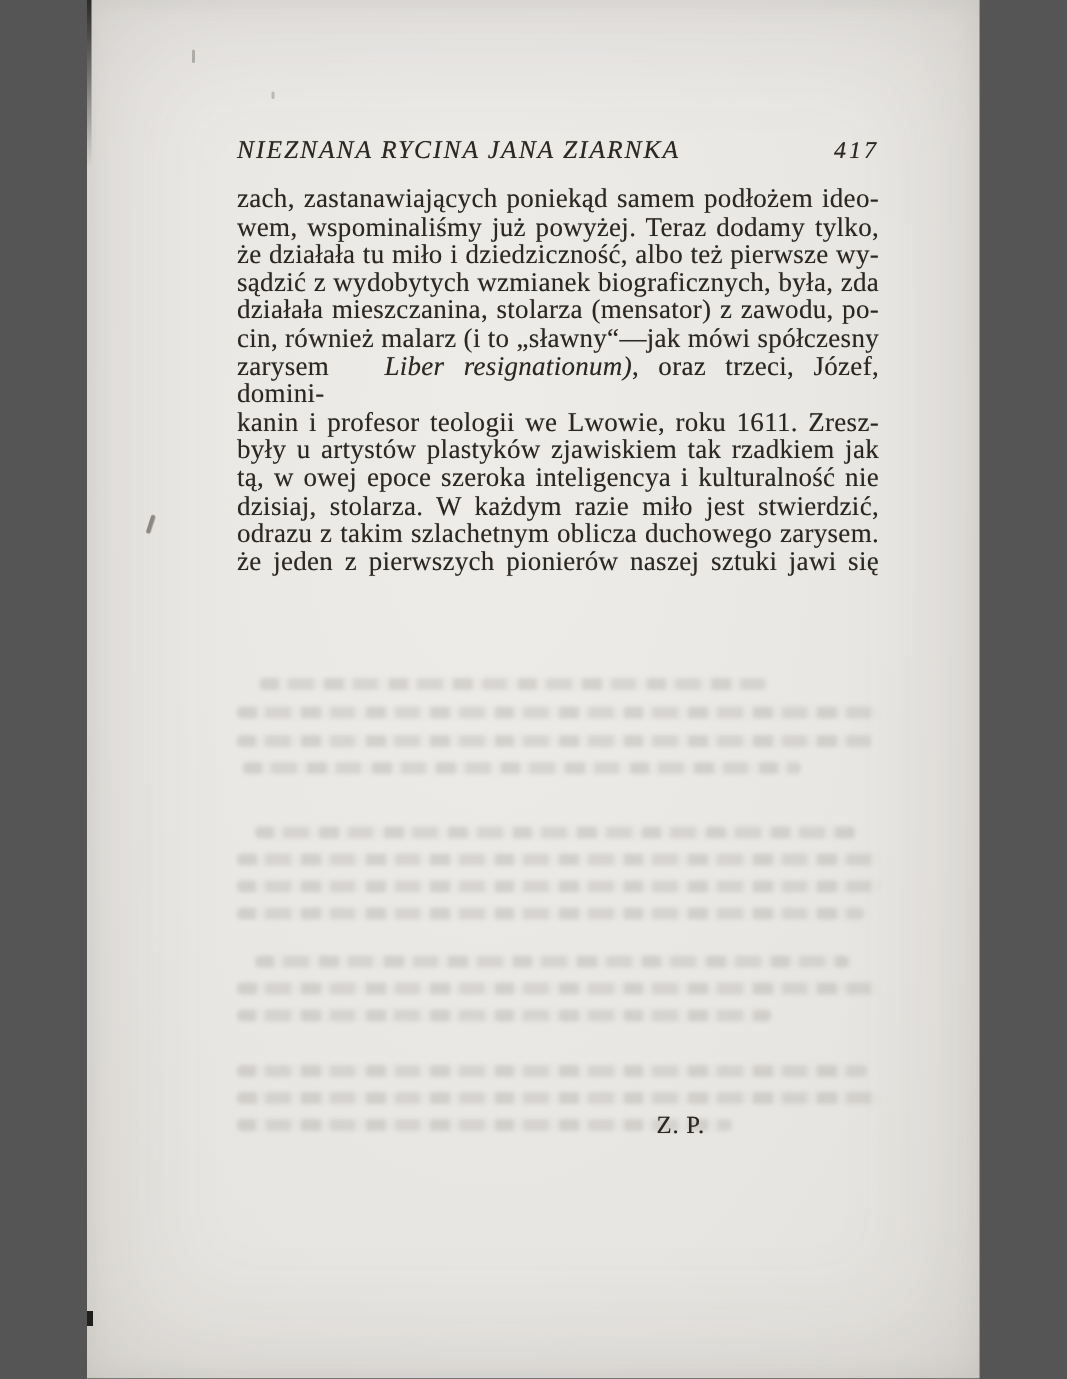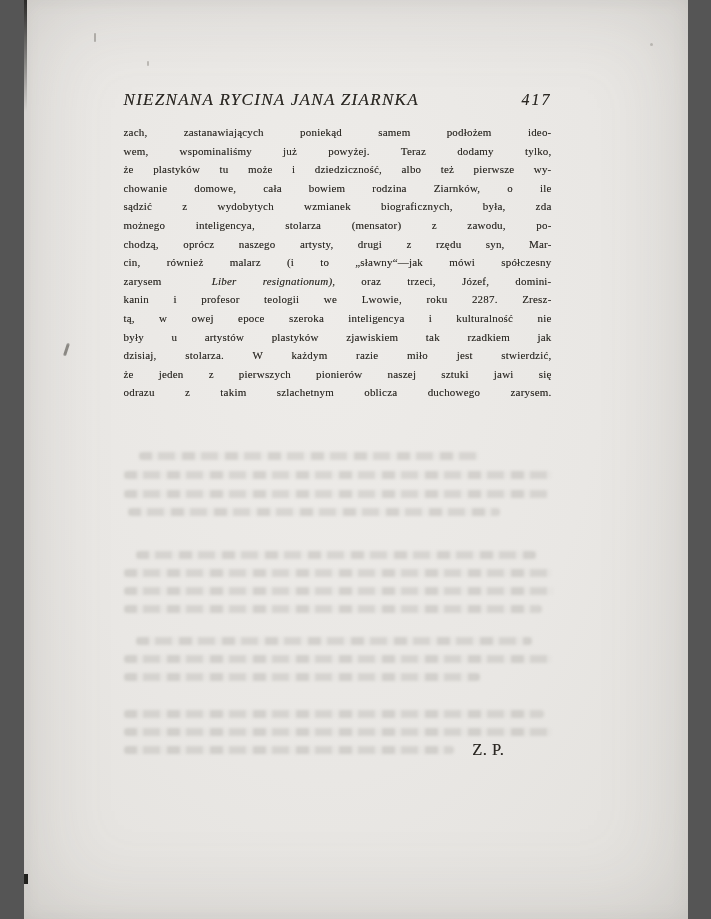--- a/index.html
+++ b/index.html
@@ -1,23 +1,24 @@
 <!DOCTYPE html>
 <html lang="pl"><head>
 <meta charset="utf-8">
 <style>
   html,body { margin:0; padding:0; background:#555; }
   .scan {
     position:relative;
-    width:664px; height:919px;
+    width:571px; height:919px;
     margin:0 auto;
     overflow:hidden;
     background: radial-gradient(ellipse at 45% 32%, #eeece9 0%, #e9e7e4 55%, #e2e0dc 100%);
     font-family:"Liberation Serif","DejaVu Serif",serif;
     color:#2b2823;
+    padding-left:24px;
   }
   .vignette {
     position:absolute; inset:0; pointer-events:none;
     box-shadow: inset 0 0 90px rgba(105,102,96,.20), inset 0 0 16px rgba(120,117,110,.10);
   }
   
   .header {
     position:absolute; left:100px; top:90px; width:428px;
     display:flex; justify-content:space-between; align-items:baseline;
   }
@@ -27,21 +28,21 @@
     text-shadow:0 0 .5px rgba(43,40,35,.55);
   }
   .header-page {
     font-style:italic; font-size:16px; letter-spacing:2px;
     text-shadow:0 0 .5px rgba(43,40,35,.55);
     text-align:right;
   }
   
   .bodytext {
     position:absolute; left:100px; top:123px; width:428px;
-    font-size:11px; line-height:18.6px; letter-spacing:.2px;
+    font-size:18px; line-height:18.6px; letter-spacing:.2px;
     text-shadow:0 0 .5px rgba(43,40,35,.45);
   }
   .line { text-align:justify; text-align-last:justify; }
   .it { font-style:italic;margin-left:24px; }
   
   .signature {
     position:absolute; right:183px; top:740px;
     font-size:16.5px; letter-spacing:.5px;
     text-shadow:0 0 .5px rgba(43,40,35,.5);
     margin-left:28px;
@@ -78,33 +79,31 @@
 <div class="scan">
 
   <div class="header">
     <span class="header-title">NIEZNANA RYCINA JANA ZIARNKA</span>
     <span class="header-page">417</span>
   </div>
 
   <div class="bodytext">
     <div class="line">zach, zastanawiających poniekąd samem podłożem ideo-</div>
     <div class="line">wem, wspominaliśmy już powyżej.  Teraz dodamy tylko,</div>
-    <div class="line">że plastyków tu może i dziedziczność, albo też pierwsze wy-</div>
-    <div class="line">chowanie  domowe, cała bowiem rodzina Ziarnków, o ile</div>
+    <div class="line">że działała tu miło i dziedziczność, albo też pierwsze wy-</div>
     <div class="line">sądzić z wydobytych wzmianek biograficznych,  była, zda</div>
-    <div class="line">możnego inteligencya, stolarza (mensator) z zawodu, po-</div>
-    <div class="line">chodzą, oprócz naszego artysty,  drugi z rzędu syn, Mar-</div>
+    <div class="line">działała mieszczanina, stolarza (mensator) z zawodu, po-</div>
     <div class="line">cin, również malarz (i to „sławny“—jak mówi spółczesny</div>
     <div class="line"><span>zarysem </span><span class="it">Liber resignationum)</span><span>, oraz trzeci, Józef, domini-</span></div>
-    <div class="line">kanin i profesor teologii we Lwowie, roku 2287.  Zresz-</div>
+    <div class="line">kanin i profesor teologii we Lwowie, roku 1611.  Zresz-</div>
+    <div class="line">były u artystów plastyków zjawiskiem tak rzadkiem jak</div>
     <div class="line">tą, w owej epoce szeroka inteligencya i kulturalność nie</div>
-    <div class="line">były u artystów plastyków zjawiskiem tak rzadkiem jak</div>
     <div class="line">dzisiaj, stolarza.  W każdym razie miło jest stwierdzić,</div>
+    <div class="line">odrazu z takim szlachetnym oblicza duchowego zarysem.</div>
     <div class="line">że jeden z pierwszych pionierów naszej sztuki jawi się</div>
-    <div class="line">odrazu z takim szlachetnym oblicza duchowego zarysem.</div>
   </div>
 
   <div>
     <div class="gline" style="left:115px; top:452px; width:340px;"></div>
     <div class="gline" style="left:100px; top:471px; width:428px;"></div>
     <div class="gline" style="left:100px; top:490px; width:424px;"></div>
     <div class="gline" style="left:104px; top:508px; width:372px;"></div>
   </div>
   <div>
     <div class="gline" style="left:112px; top:551px; width:400px;"></div>

